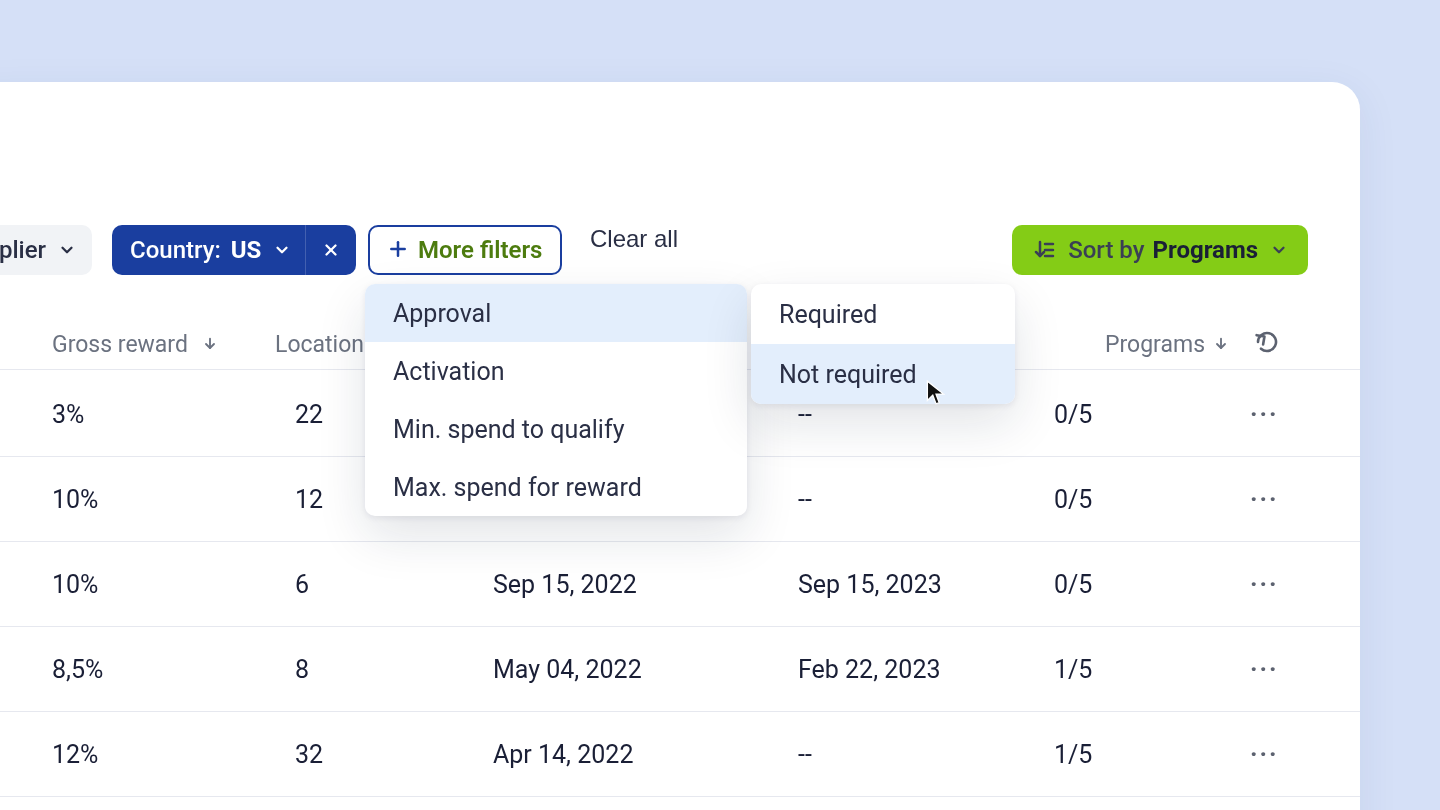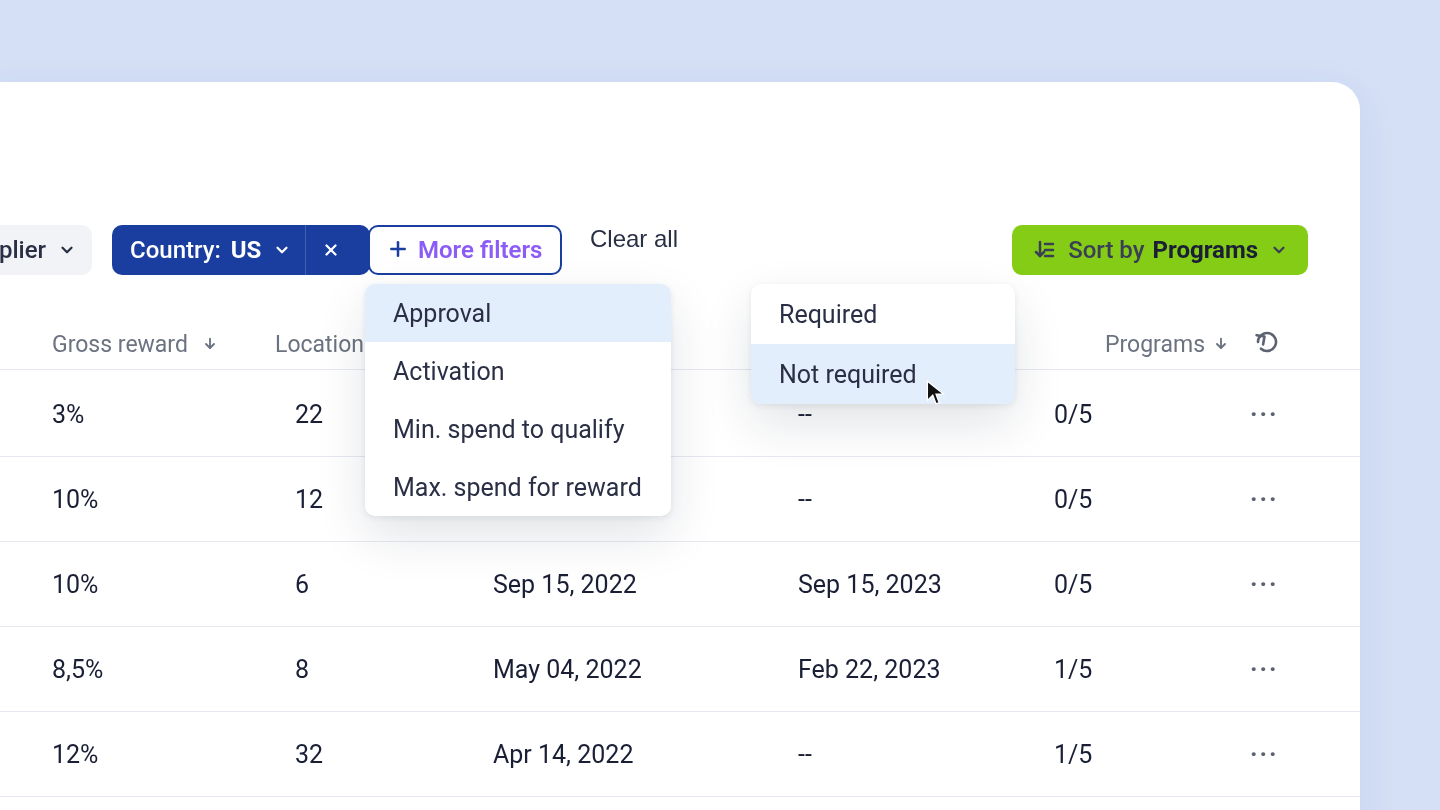--- a/index.html
+++ b/index.html
@@ -49,36 +49,36 @@
     padding-right: 16px;
     font-weight: 500;
   }
   .supplier-pill .chev { margin-left: 12px; }
   .country-pill {
     position: absolute;
     left: 152px;
     background: #1a3e9f;
     color: #ffffff;
     font-weight: 500;
-    padding-right: 14px;
+    padding-right: 0;
   }
   .country-pill .val { font-weight: 700; margin-left: 10px; }
   .country-pill .chev { margin-left: 12px; }
   .country-pill .divider {
     width: 1px; height: 50px; background: rgba(255,255,255,0.18); margin-left: 14px;
   }
   .country-pill .close {
     width: 50px; height: 50px; display:flex; align-items:center; justify-content:center;
   }
   .more-filters {
     position: absolute;
     left: 408px;
     background: #ffffff;
     border: 2.5px solid #1a3e9f;
-    color: #8b5cf6;
+    color: #4d7c0f;
     font-weight: 600;
   }
   .more-filters .plus { margin-right: 10px; font-size: 26px; }
   .clear-all {
     position: absolute;
     left: 630px;
     color: #2a2f45;
     font-size: 24px;
     background: transparent;
     border: none;
@@ -141,21 +141,21 @@
   .menu-item {
     height: 58px;
     padding: 0 28px;
     display: flex;
     align-items: center;
     font-size: 25px;
     color: #2a2f45;
     white-space: nowrap;
   }
   .menu-item.highlight { background: #e3eefc; }
-  .menu1 { top: 202px; left: 405px; width: 306px; }
+  .menu1 { top: 202px; left: 405px; width: 382px; }
   .menu2 { top: 202px; left: 791px; width: 264px; }
   .menu2 .menu-item { height: 60px; }
 
   .cursor {
     position: absolute;
     top: 297px;
     left: 965px;
     pointer-events: none;
   }
 </style>

